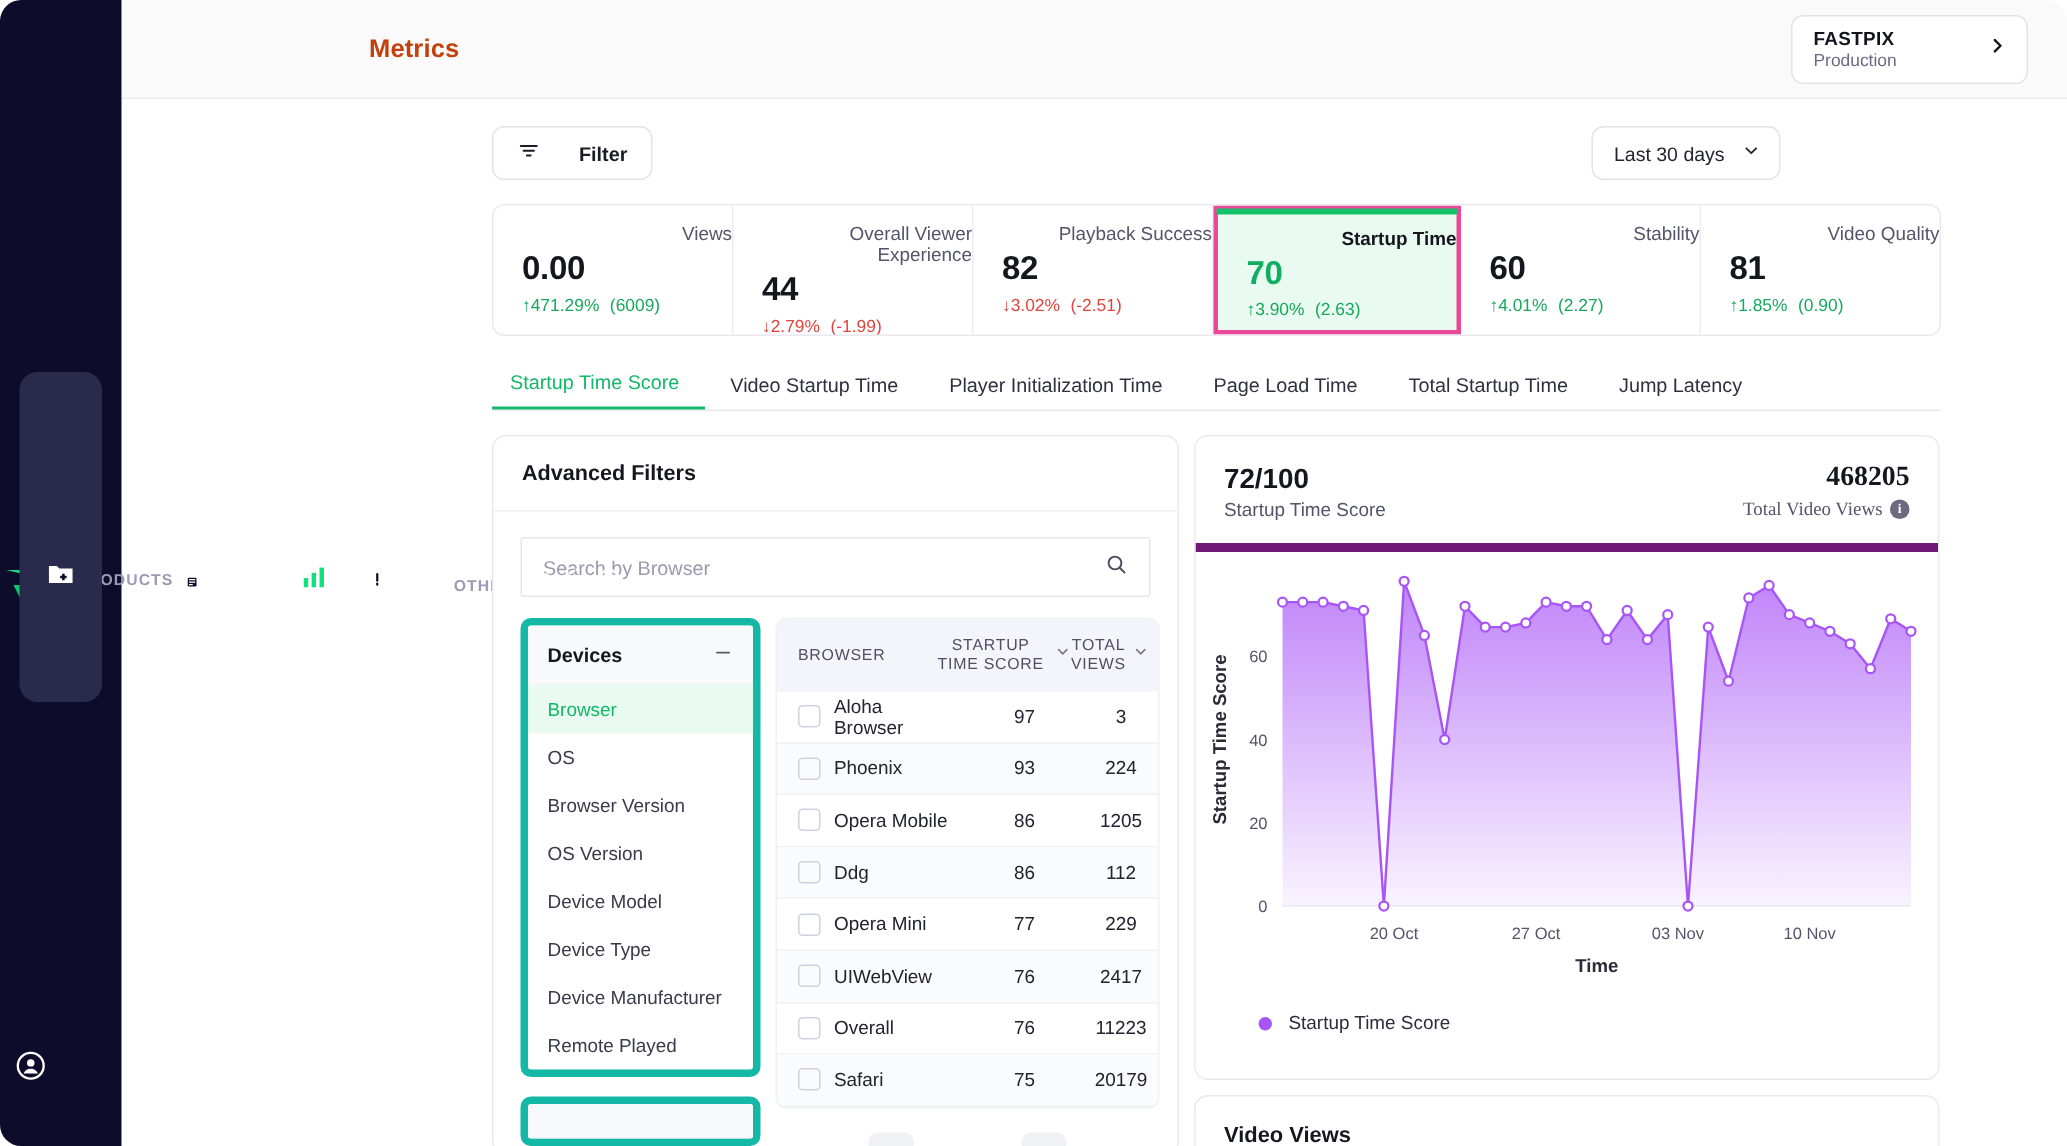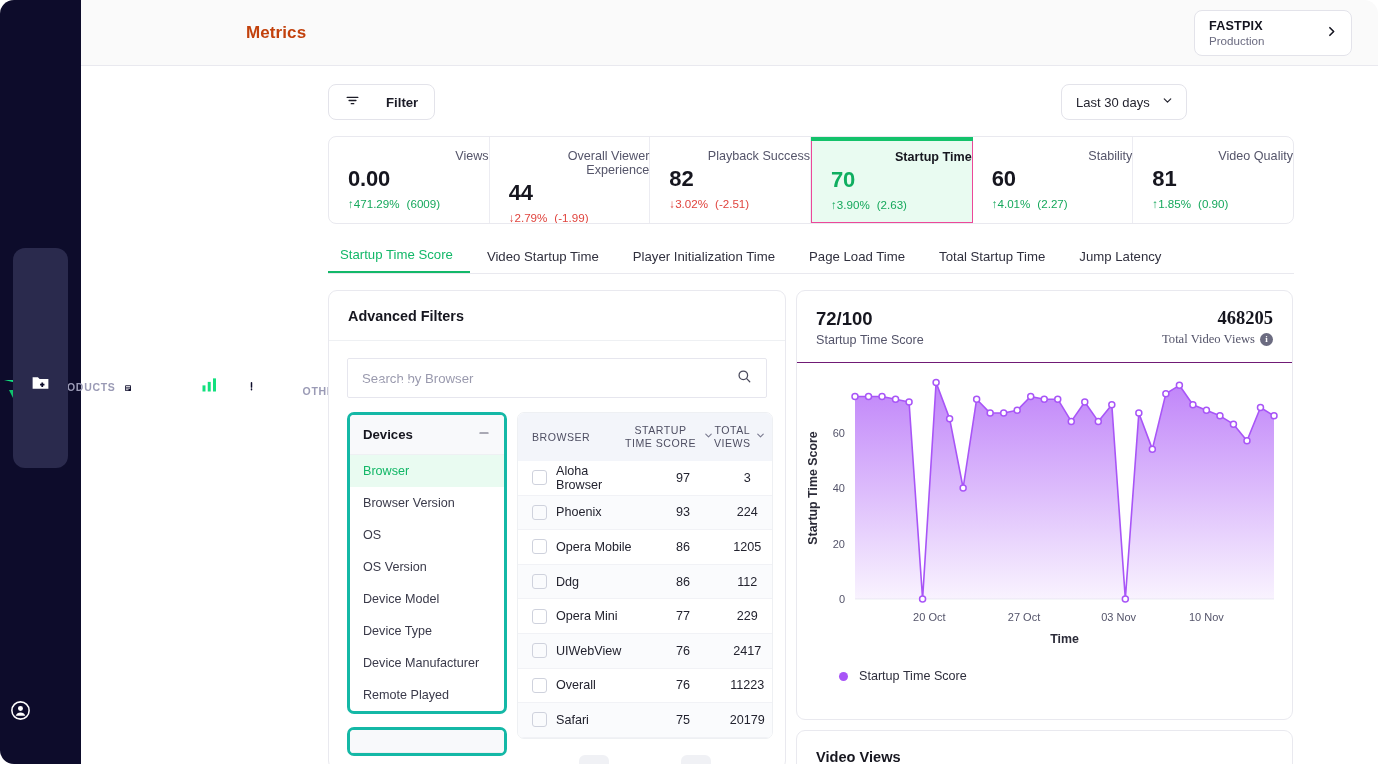--- a/index.html
+++ b/index.html
@@ -75,21 +75,21 @@
     border: 1px solid #e9e9ef; border-radius: 8px; background: #fff;
     display: flex; overflow: hidden; height: 88px;
   }
   .kpi { flex: 1 1 0; padding: 12px 0 0 19px; border-right: 1px solid #ececf2; position: relative; }
   .kpi:last-child { border-right: none; }
   .kpi-label { font-size: 12.6px; color: #55556a; text-align: right; }
   .kpi-value { font-size: 22px; font-weight: 700; color: #16161f; margin-top: 3px; letter-spacing: -.2px; }
   .kpi-delta { font-size: 11.6px; margin-top: 5px; display: flex; align-items: center; gap: 7px; }
   .kpi.sel { background: #e9fbf1; }
   .kpi.sel::before { content:""; position: absolute; left:-1px; right:-1px; top:-1px; height: 4px; background: #13c26b; }
-  .kpi.sel { border: 1px solid #ec4899; }
+  .kpi.sel { border: 3px solid #ec4899; }
   .kpi.sel .kpi-label { color:#16161f; font-weight: 700; }
   .kpi.sel .kpi-value { color: #0fae60; }
   .up { color: #16a85c; } .down { color: #e0443e; }
 
   
   .tabs {
     margin: 14px 0 0 247px; width: 966px; border-bottom: 1px solid #e9e9ef;
     display: flex; gap: 0; height: 36px; align-items: flex-end;
   }
   .tab { font-size: 13.2px; color: #30303e; padding: 0 17px 9px 17px; cursor: pointer; white-space: nowrap; }
@@ -106,21 +106,21 @@
     margin: 17px 18px 0 18px; height: 40px; border: 1px solid #e6e6ee; border-radius: 2px;
     display: flex; align-items: center; justify-content: space-between; padding: 0 14px 0 14px;
   }
   .searchbox input {
     border: none; outline: none; font-size: 13.2px; color: #24242f; width: 88%;
     font-family: "Liberation Sans", sans-serif; background: transparent;
   }
   .searchbox input::placeholder { color: #9a9aae; }
 
   .filterbody { display: flex; gap: 10px; padding: 14px 18px 0 18px; }
-  .acc { width: 160px; border: 3px solid #14b8a6; border-radius: 7px; overflow: hidden; flex: 0 0 160px; }
+  .acc { width: 160px; border: 5px solid #14b8a6; border-radius: 7px; overflow: hidden; flex: 0 0 160px; }
   .acc-hd {
     display: flex; align-items: center; justify-content: space-between;
     background: #f8f9fb; padding: 11px 13px; font-size: 13.2px; font-weight: 700; color: #16161f;
     border-bottom: 1px solid #eef0f3; cursor: pointer;
   }
   .acc-item { padding: 9px 13px; font-size: 12.6px; color: #3a3a4a; cursor: pointer; }
   .acc-item.sel { background: #e9fbf1; color: #12b767; }
 
   .tbl { flex: 1 1 auto; border: 1px solid #eef0f3; border-radius: 7px; overflow: hidden; }
   .tbl-hd { display: flex; background: #f3f5fa; height: 48px; align-items: center; }
@@ -135,21 +135,21 @@
   .td2 { flex: 0 0 92px; text-align: center; }
   .td3 { flex: 1 1 auto; text-align: center; padding-right: 6px; }
 
   .pager { display: flex; align-items: center; justify-content: center; gap: 16px; padding: 16px 0 0 0; }
   .pg-btn { width: 30px; height: 30px; border-radius: 6px; background: #f0f1f5; display:flex; align-items:center; justify-content:center; cursor: pointer; color:#9a9aae; }
   .pg-btn.next { color: #6b6b80; background:#f0f1f5; }
   .pg-txt { font-size: 12.6px; color: #4a4a5c; }
 
   .panel-right { width: 497px; }
   .chartcard { height: 430px; overflow: hidden; }
-  .chart-hd { display: flex; justify-content: space-between; align-items: flex-start; padding: 17px 19px 15px 19px; border-bottom: 1px solid #701a75; }
+  .chart-hd { display: flex; justify-content: space-between; align-items: flex-start; padding: 17px 19px 15px 19px; border-bottom: 6px solid #701a75; }
   .big { font-size: 18.5px; font-weight: 700; color: #16161f; }
   .sub { font-size: 12.6px; color: #54546a; margin-top: 3px; }
   .right-al { text-align: right; font-family: Liberation Serif, serif; }
   .ttip { display:inline-flex; width:13px; height:13px; border-radius:50%; background:#6b6b80; color:#fff; font-size:9px; align-items:center; justify-content:center; font-weight:700; margin-left:5px; vertical-align: 1px;}
 
   .legend { display: flex; align-items: center; gap: 11px; padding: 12px 0 0 42px; font-size: 12.6px; color: #2e2e3c; }
   .dot { width: 9px; height: 9px; border-radius: 50%; background: #a855f7; }
 
   .videoviews { margin-top: 10px; height: 120px; overflow: hidden; }
   .vv-hd { padding: 18px 0 17px 19px; font-size: 14.6px; font-weight: 700; color: #16161f; border-bottom: 1px solid #eef0f3; }
@@ -391,22 +391,22 @@
                 <div class="acc-hd">
                   <span>Devices</span>
                   <span>
                     <svg width="14" height="14" viewBox="0 0 24 24" stroke="#5a5a6e" stroke-width="2" stroke-linecap="round">
                         <path d="M5 12h14"></path>
                       </svg>
                   </span>
                 </div>
                 <div id="devlist">
                     <div class="acc-item sel">Browser</div>
+                    <div class="acc-item">OS</div>
                     <div class="acc-item">Browser Version</div>
-                    <div class="acc-item">OS</div>
                     <div class="acc-item">OS Version</div>
                     <div class="acc-item">Device Model</div>
                     <div class="acc-item">Device Type</div>
                     <div class="acc-item">Device Manufacturer</div>
                     <div class="acc-item">Remote Played</div>
                   </div>
               </div>
               <div class="acc" style="margin-top:13px">
                 <div class="acc-hd">
                   

